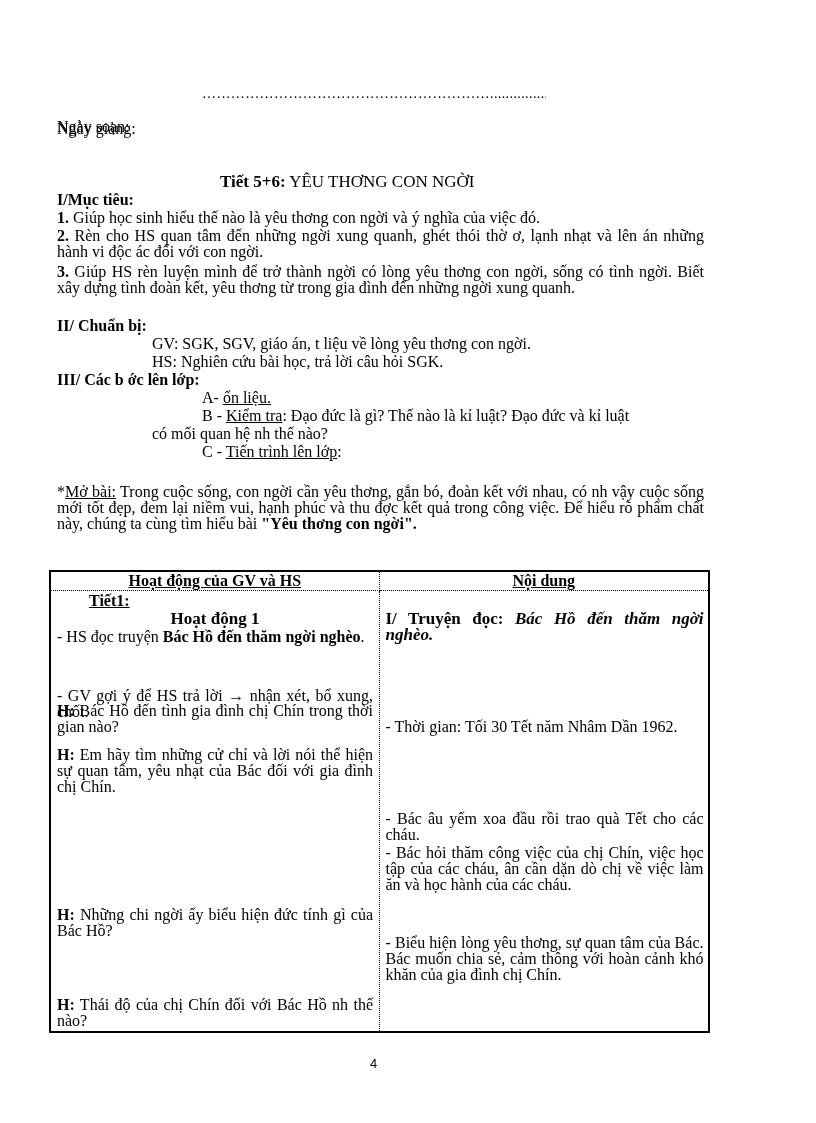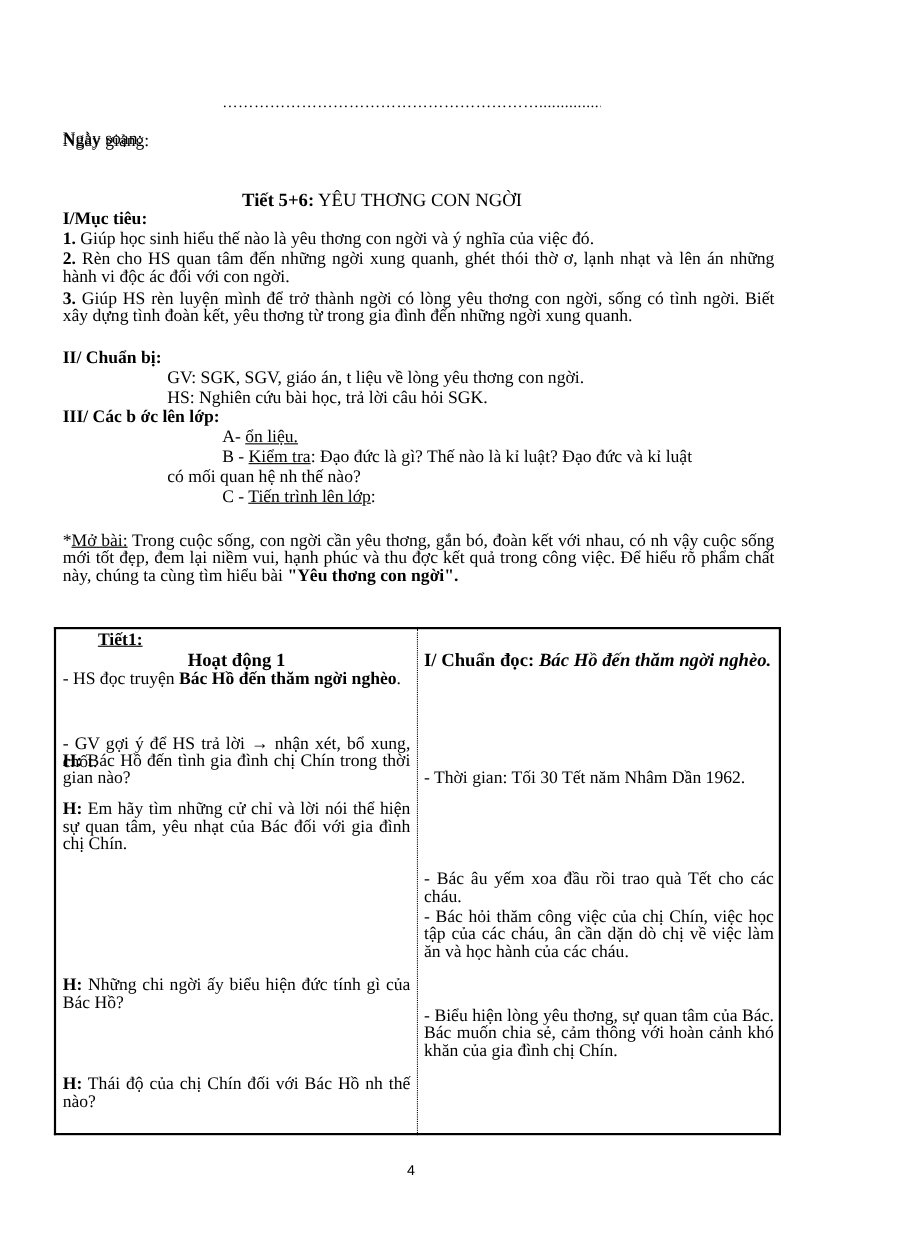--- a/index.html
+++ b/index.html
@@ -82,20 +82,24 @@
 <div class="just" style="top:484px;">
   <span>*</span><span class="u">Mở bài:</span><span> Trong cuộc sống, con ngời   cần yêu thơng,   gắn bó, đoàn kết với nhau, có nh   vậy cuộc sống mới tốt đẹp, đem lại niềm vui, hạnh phúc và thu đợc   kết quả trong công việc. Để hiểu rõ phẩm chất này, chúng ta cùng tìm hiểu bài </span><span class="b">"Yêu thơng   con ngời".</span>
 </div>
 
 <table class="main">
   <colgroup>
     <col style="width:329px;">
     <col style="width:330px;">
   </colgroup>
   <tbody>
+      <tr>
+    <th>Hoạt động của GV và HS</th>
+    <th>Nội dung</th>
+  </tr>
   <tr>
     <td>
       <div class="cell">
         <div class="cl b u" style="top:2px; left:38px; width:auto;">Tiết1:</div>
         <div class="cl b" style="top:20px; text-align:center; font-size:17px;">Hoạt động 1</div>
         <div class="cl" style="top:38px;">
           <span>- HS đọc truyện </span><span class="b">Bác Hồ đến thăm ngời nghèo</span><span>.</span>
         </div>
         <div class="cl" style="top:78px;margin-top:19px;">- GV gợi ý để HS trả lời → nhận xét, bổ xung, chốt.</div>
         <div class="cl" style="top:112px;">
@@ -108,21 +112,21 @@
           <span class="b">H:</span><span> Những chi ngời ấy biểu hiện đức tính gì của Bác Hồ?</span>
         </div>
         <div class="cl" style="top:406px;">
           <span class="b">H:</span><span> Thái độ của chị Chín đối với Bác Hồ nh   thế nào?</span>
         </div>
       </div>
     </td>
     <td>
       <div class="cell">
         <div class="cr" style="top:20px; font-size:17px;">
-          <span class="b">I/ Chuẩn đọc:</span>
+          <span class="b">I/ Truyện đọc:</span>
           <span class="b i">Bác Hồ đến thăm ngời nghèo.</span>
         </div>
         <div class="cr" style="top:128px;">- Thời gian: Tối 30 Tết năm Nhâm Dần 1962.</div>
         <div class="cr" style="top:220px;">- Bác âu yếm xoa đầu rồi trao quà Tết cho các cháu.</div>
         <div class="cr" style="top:254px;">- Bác hỏi thăm công việc của chị Chín, việc học tập của các cháu, ân cần dặn dò chị về việc làm ăn và học hành của các cháu.</div>
         <div class="cr" style="top:344px;">- Biểu hiện lòng yêu thơng,   sự quan tâm của Bác. Bác muốn chia sẻ, cảm thông với hoàn cảnh khó khăn của gia đình chị Chín.</div>
       </div>
     </td>
   </tr>
 </tbody>

